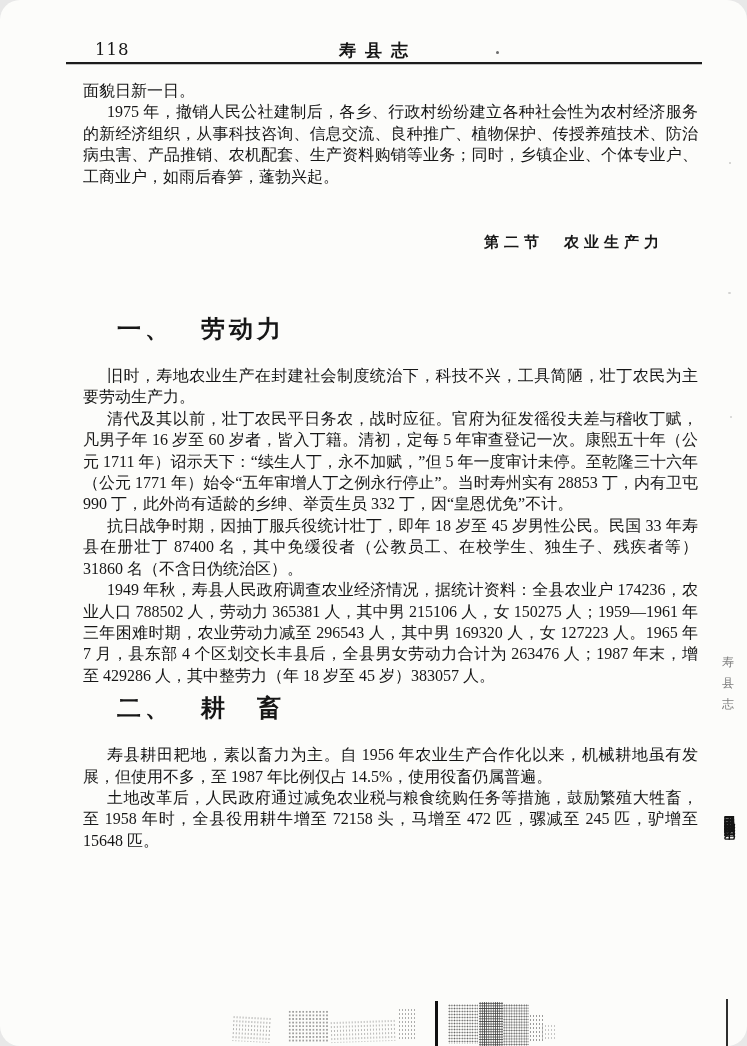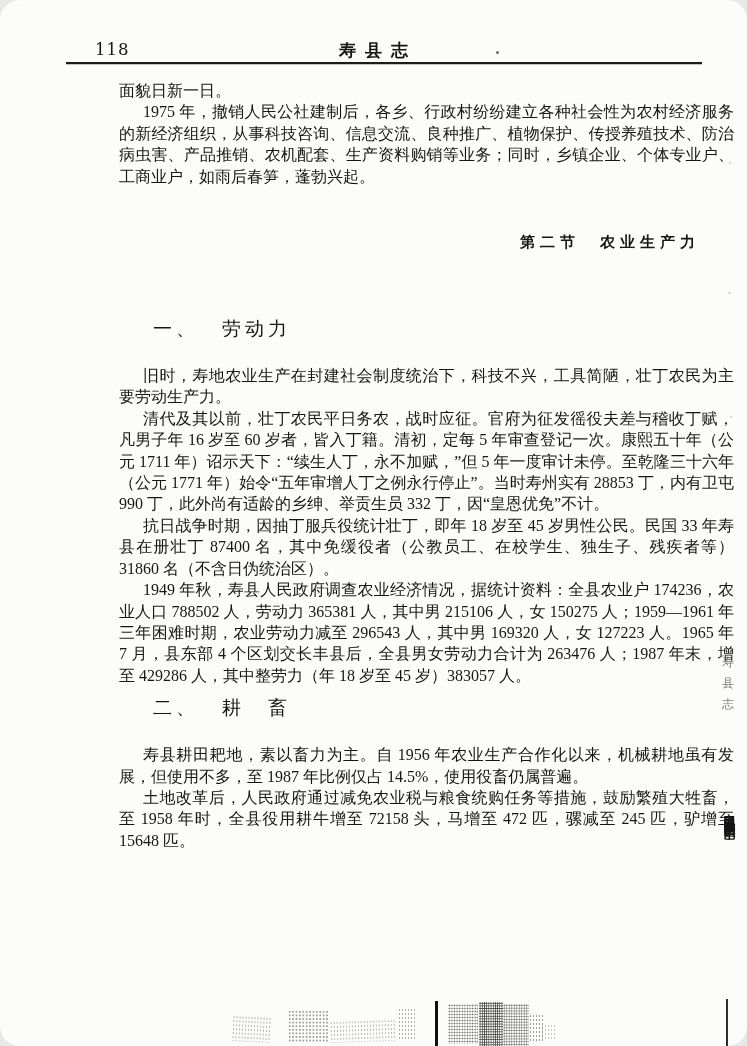--- a/index.html
+++ b/index.html
@@ -27,33 +27,32 @@
   .header-rule{
     position:absolute;left:66px;top:62px;width:636px;height:2px;
     background:#1c1c1c;
     box-shadow:0 1px 0 rgba(20,20,20,.25);
   }
   
   .content{
     position:absolute;left:83px;top:80px;width:615px;
     font-size:16px;line-height:21.4px;
     text-align:justify;
-    margin-left:36px;
   }
   .content p{margin:0;}
   p.ind{text-indent:24px;}
   h2.section-title{
     margin:42px 34px 62px 0;
     text-align:right;
     font-size:15px;font-weight:600;letter-spacing:5px;
     line-height:26px;
   }
   h3.subsection-title{
     margin:0 0 24px 0;
-    font-size:19px;font-weight:400;letter-spacing:4px;
+    font-size:24px;font-weight:700;letter-spacing:4px;
     line-height:24px;
     text-indent:34px;
     font-family:"Liberation Serif","DejaVu Serif",serif;
   }
   h3.sub2{margin-top:10px;}
   
   .vertical-faint-title{
     position:absolute;left:719px;top:646px;
     writing-mode:vertical-rl;
     font-size:12px;letter-spacing:21px;

